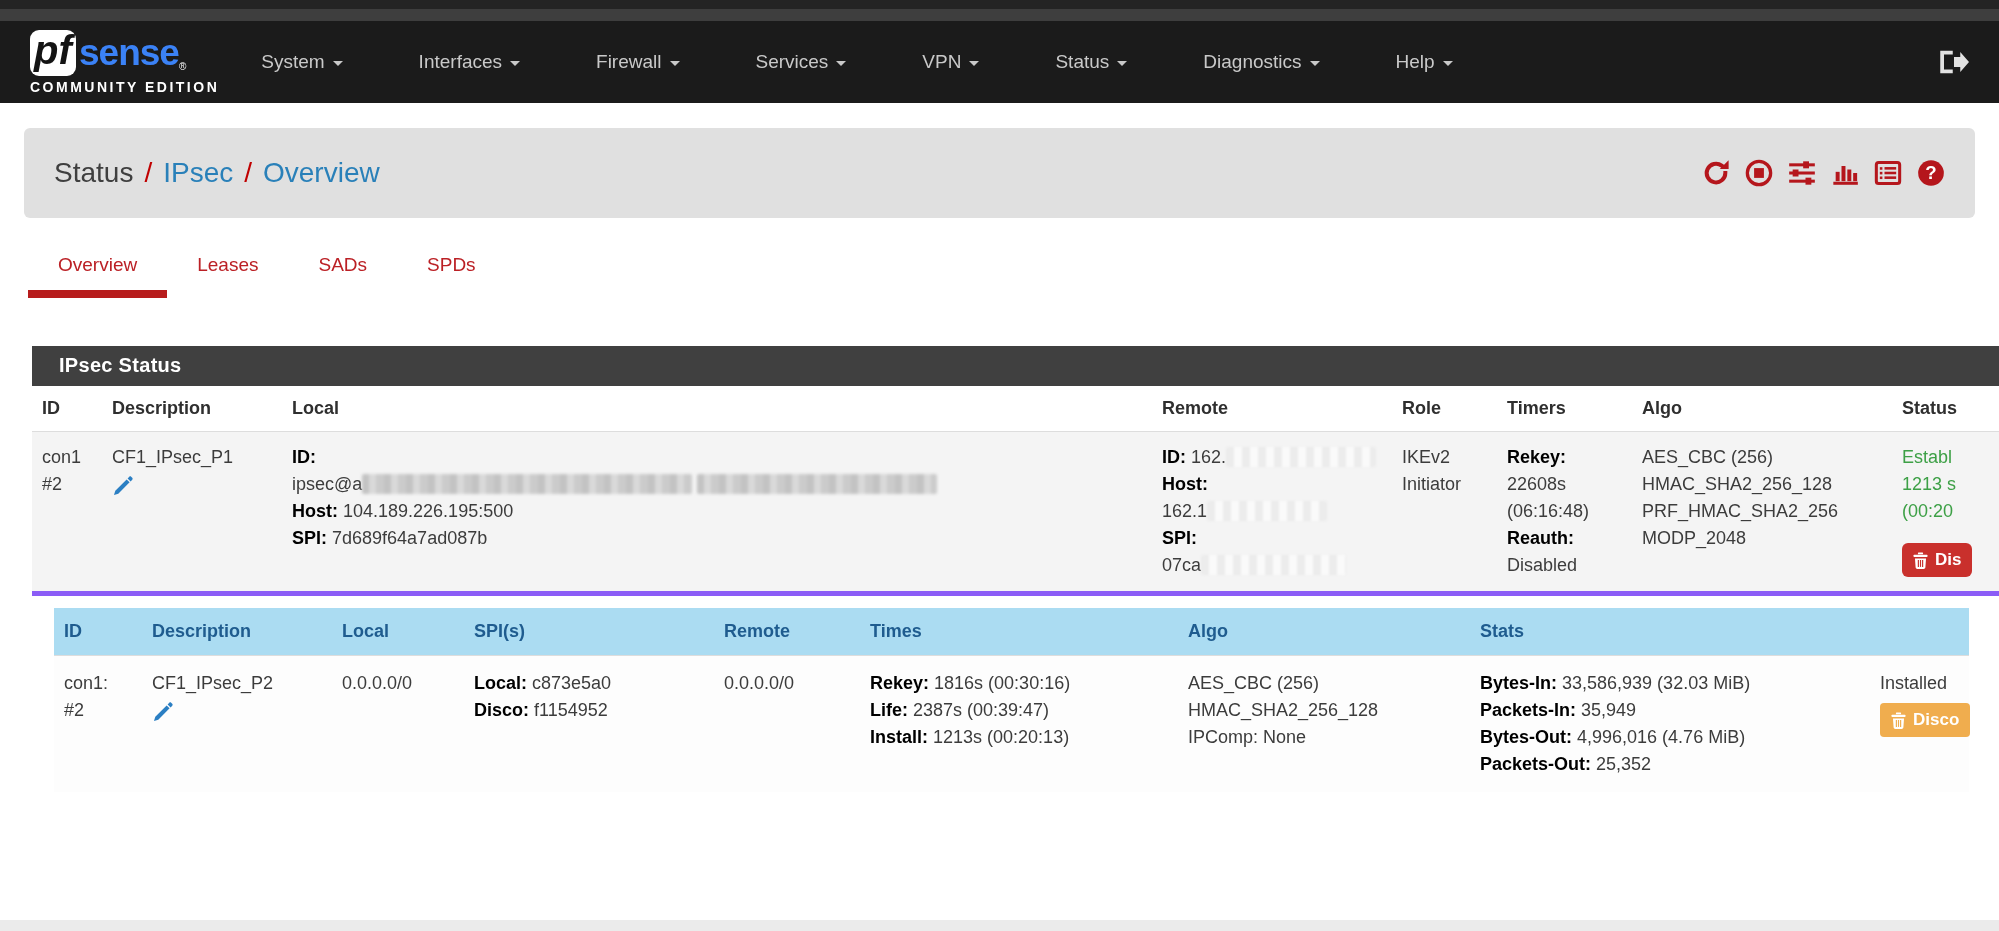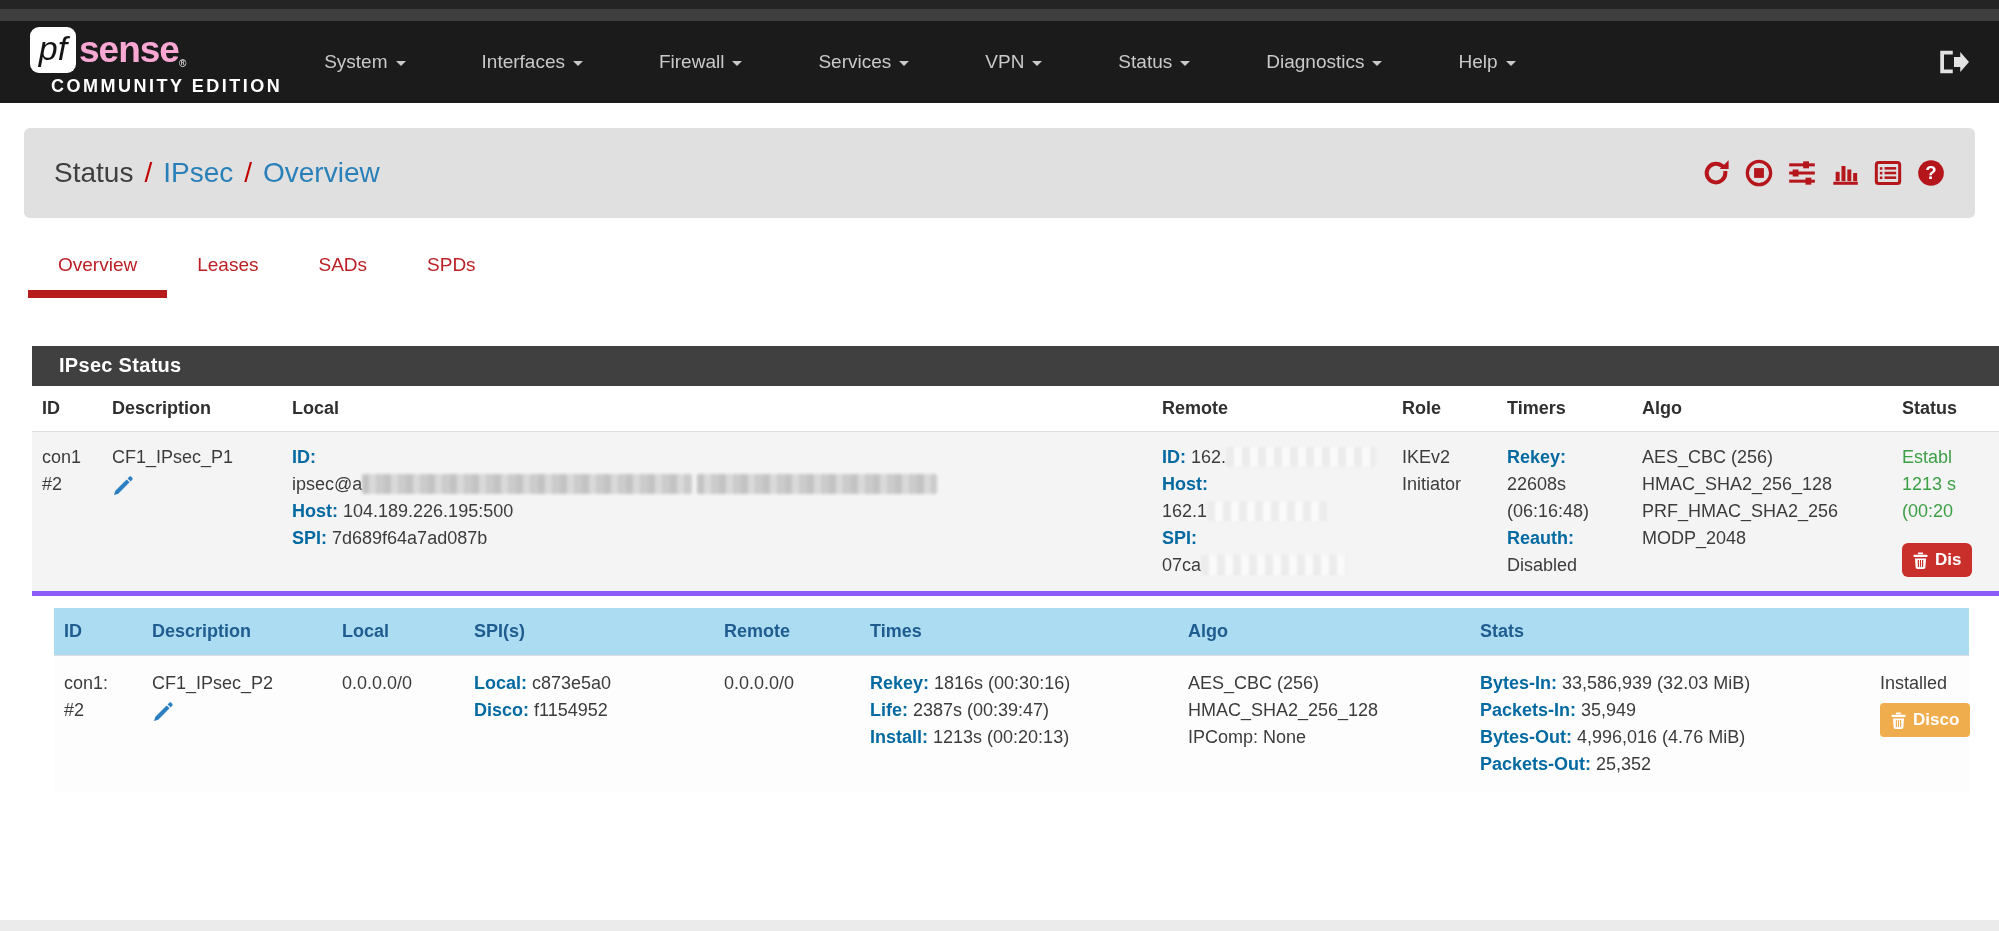--- a/index.html
+++ b/index.html
@@ -7,24 +7,24 @@
     font-family:"Liberation Sans", sans-serif; color:#3c3c3c; }
 
   
   .strip1 { height:9px; background:#242424; }
   .strip2 { height:12px; background:#3e3e3e; }
   .navbar { height:82px; background:#1b1b1b; display:flex; align-items:center; padding:0 30px; }
   .brand { display:flex; flex-direction:column; margin-right:42px; cursor:pointer; }
   .brand-top { display:flex; align-items:center; }
   .pf-box { width:46px; height:46px; background:#fff; border-radius:9px; display:flex;
     align-items:center; justify-content:center; margin-right:3px; }
-  .pf-box span { font-size:34px; font-weight:normal; font-style:italic; color:#141414; transform:translateY(-2px); }
-  .brand-sense { color:#f9a8d4; font-size:37px; font-weight:bold; letter-spacing:-1px; }
+  .pf-box span { font-size:40px; font-weight:bold; font-style:italic; color:#141414; transform:translateY(-2px); }
+  .brand-sense { color:#3b82f6; font-size:37px; font-weight:bold; letter-spacing:-1px; }
   .brand-reg { color:#fff; font-size:10px; align-self:flex-end; margin-bottom:4px; }
-  .brand-tag { color:#fff; font-size:18px; font-weight:bold; letter-spacing:2.5px; margin-top:3px;margin-left:21px; }
+  .brand-tag { color:#fff; font-size:14px; font-weight:bold; letter-spacing:2.5px; margin-top:3px; }
   .nav-items { display:flex; align-items:center; gap:76px; flex:1; }
   .nav-item { color:#c9c9c9; font-size:19px; display:flex; align-items:center; gap:8px; cursor:pointer; }
   .caret { width:0; height:0; border-left:5px solid transparent; border-right:5px solid transparent;
     border-top:5px solid #c9c9c9; display:inline-block; margin-top:3px; }
   .signout { margin-left:auto; cursor:pointer; display:flex; align-items:center; }
 
   
   .crumb-wrap { padding:25px 24px 0 24px; background:#fff; }
   .crumb { background:#e0e0e0; border-radius:6px; height:90px; display:flex; align-items:center;
     padding:0 30px; }
@@ -44,21 +44,21 @@
   
   .table-viewport { width:1999px; overflow:hidden; margin-top:48px; padding-left:32px; }
   .ptable { width:2120px; border-collapse:collapse; table-layout:fixed; font-size:18px; }
   .ptable-header-bar { width:2092px; background:#404040; color:#fff; font-size:20px; font-weight:bold;
     padding:8px 0 9px 27px; letter-spacing:0.3px; }
   .ptable th { text-align:left; font-weight:bold; color:#2f2f2f; padding:12px 10px; background:#fff;
     border-bottom:1px solid #ddd; font-size:18px; }
   .ptable td { vertical-align:top; padding:12px 10px; line-height:27px; }
   .row-striped td { background:#f4f4f4; border-bottom:5px solid #8b5cf6; }
   .nested-row td { background:#fff; padding:12px 0 0 22px; }
-  b.lbl { color:#0369a1; }
+  b.lbl { color:#000000; }
 
   .ctable { width:1915px; border-collapse:collapse; table-layout:fixed; font-size:18px; }
   .ctable th { text-align:left; background:#abdcf2; color:#1f5c8f; font-weight:bold;
     padding:10px 10px; font-size:18px; }
   .ctable td { vertical-align:top; padding:14px 10px; line-height:27px; background:#fdfdfd; }
 
   .green { color:#3da046; white-space:nowrap; }
   .status-lines div { white-space:nowrap; }
   .btn { display:inline-flex; align-items:center; gap:7px; border:none; border-radius:4px;
     color:#fff; font-size:17px; font-weight:bold; padding:7px 11px; cursor:pointer; white-space:nowrap;

